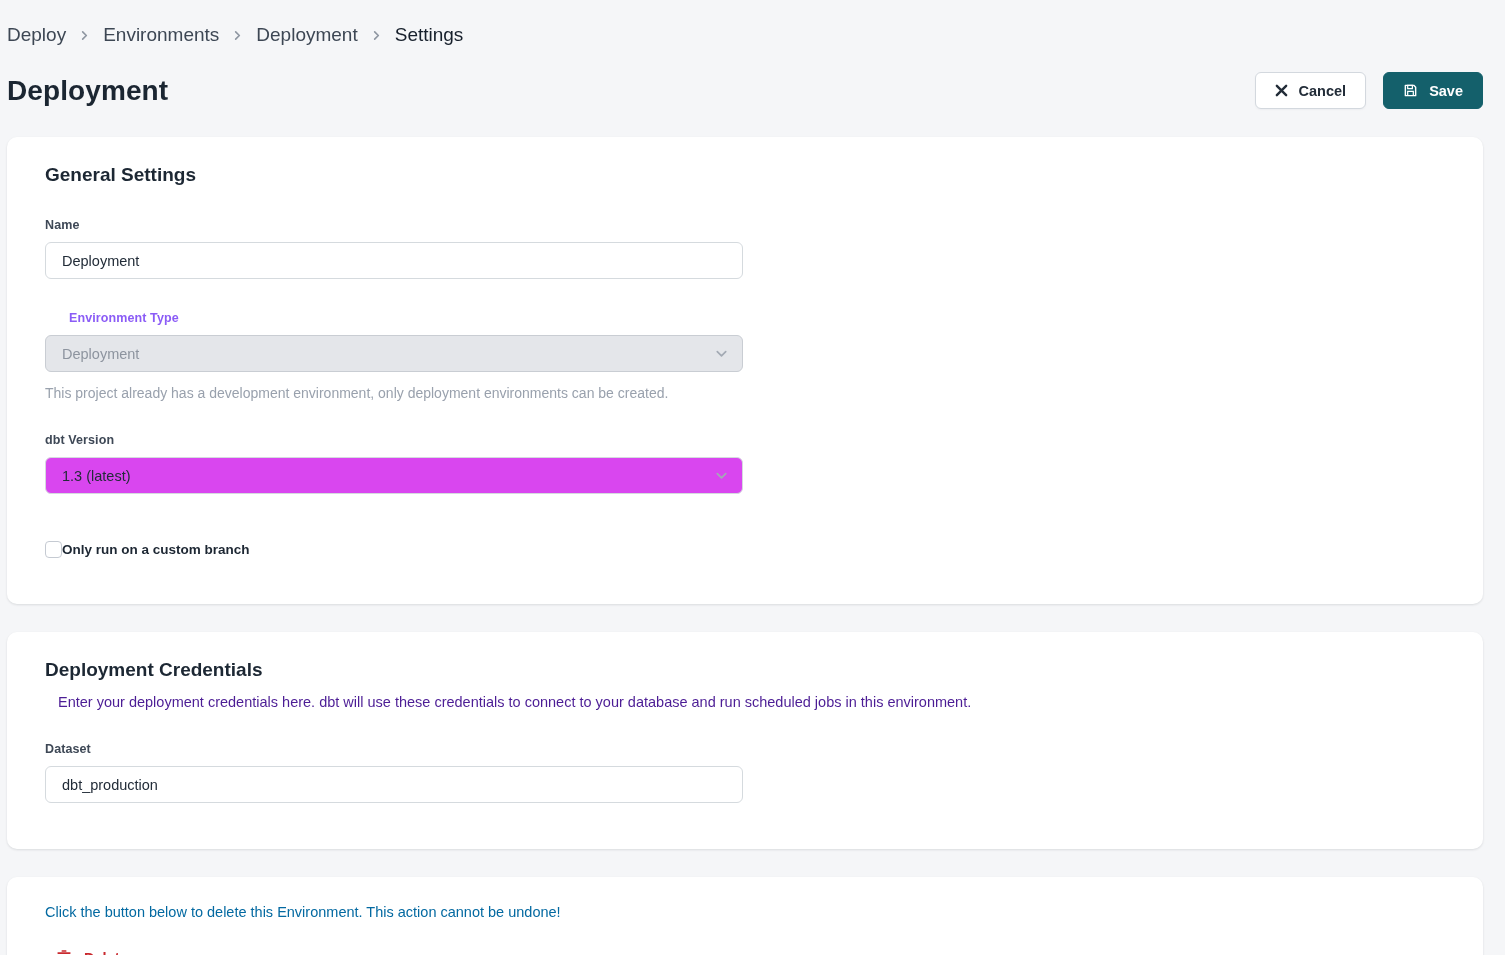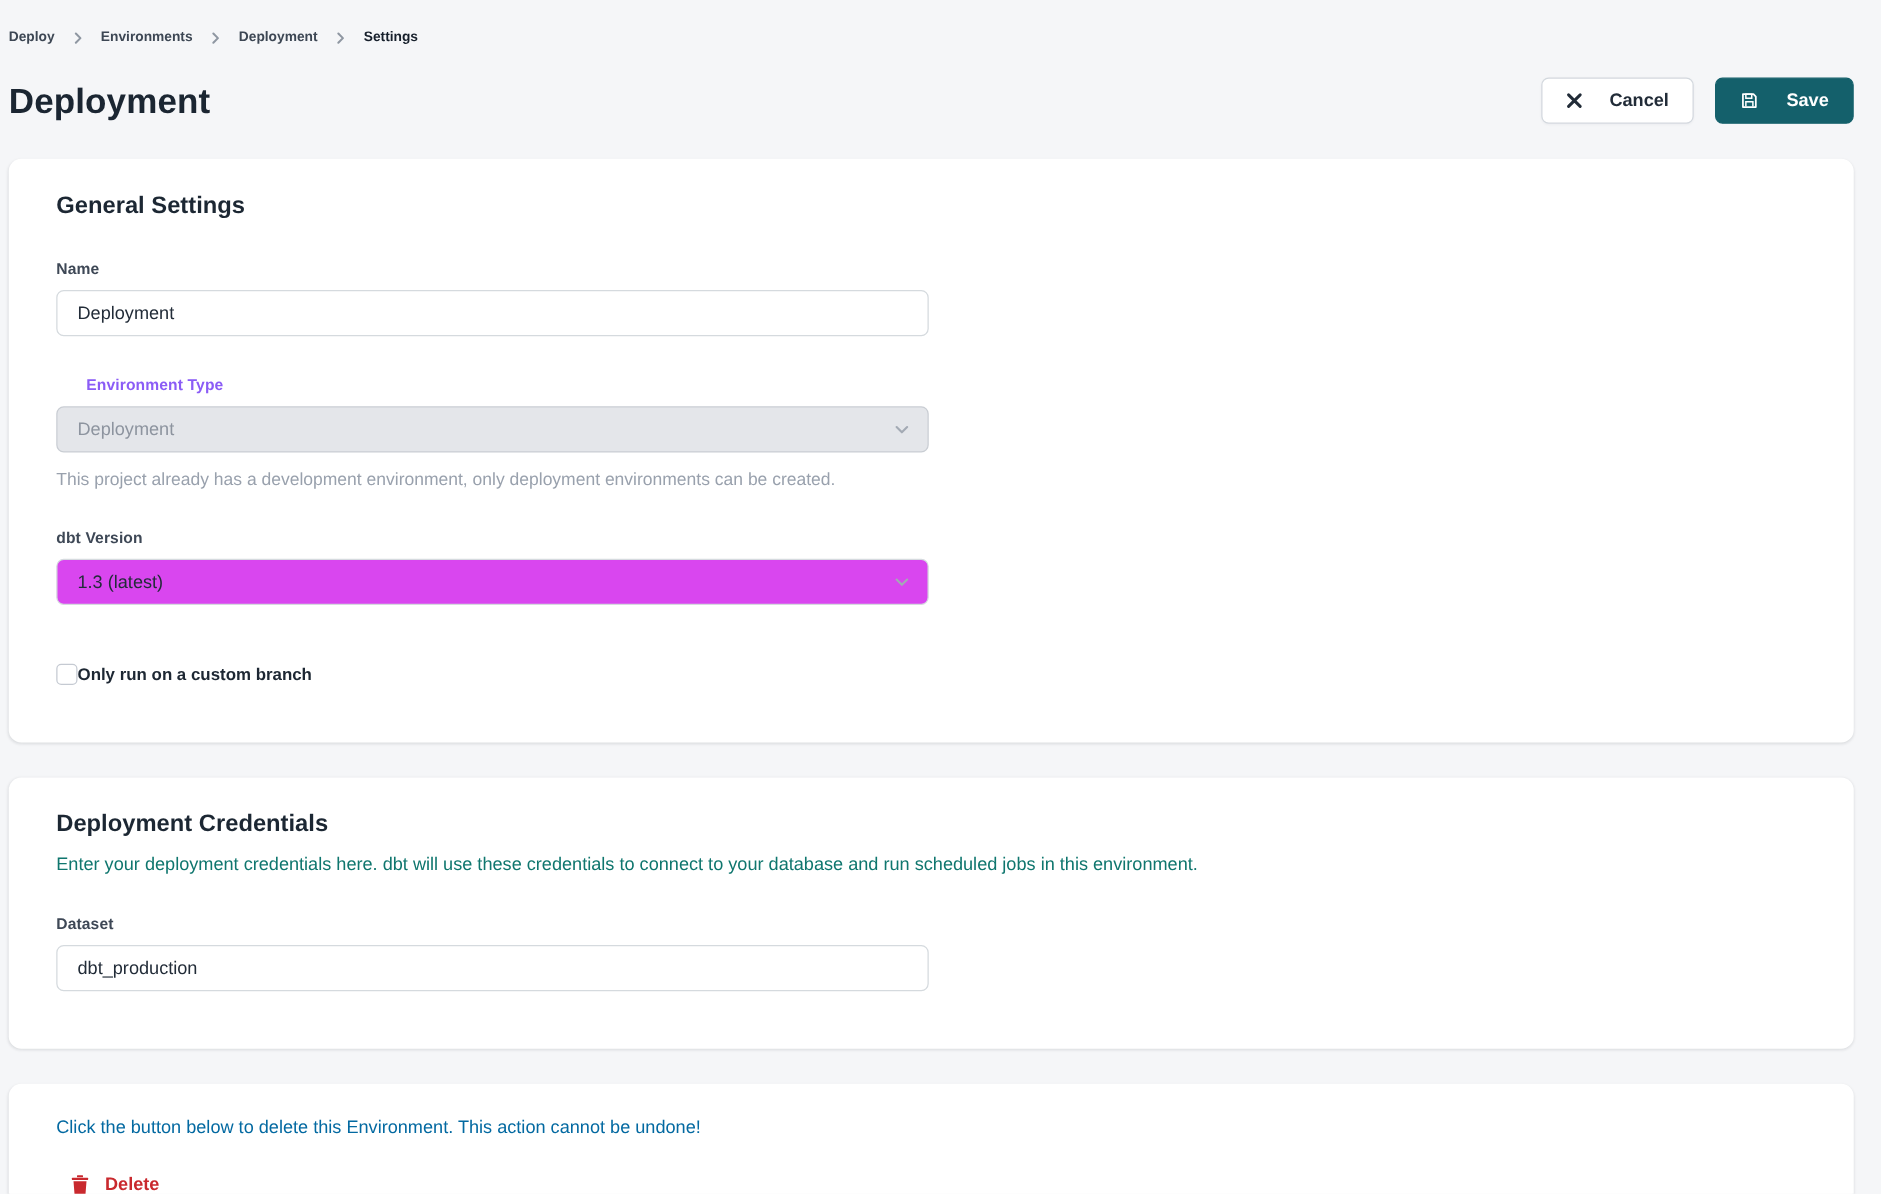--- a/index.html
+++ b/index.html
@@ -8,32 +8,32 @@
     background: #f5f6f8;
     font-family: "Liberation Sans", sans-serif;
     color: #1e2a36;
     overflow: hidden;
   }
   .page { padding: 24px 22px 0 7px; }
 
   
   .breadcrumb { display: flex; align-items: center; padding-left: 0; }
   .crumb {
-    font-size: 11px; font-weight: 700; color: #3d4754;
+    font-size: 19px; font-weight: 400; color: #3d4754;
     text-decoration: none; cursor: pointer;
   }
   .crumb.current { color: #161f2b; cursor: default; }
   .crumb-sep { margin: 0 13px; display: flex; align-items: center; color: #8f97a2; }
 
   
   .header-row { display: flex; align-items: center; justify-content: space-between; margin: 26px 0 28px; }
   .page-title { font-size: 28px; font-weight: 700; color: #1b2632; letter-spacing: 0.1px; }
   .header-actions { display: flex; align-items: center; gap: 17px; }
   .btn {
-    display: inline-flex; align-items: center; gap: 22px;
+    display: inline-flex; align-items: center; gap: 11px;
     height: 37px; padding: 0 19px; border-radius: 6px;
     font-family: "Liberation Sans", sans-serif;
     font-size: 14.5px; font-weight: 600; cursor: pointer;
   }
   .btn-cancel {
     background: #ffffff; border: 1px solid #d3d8de; color: #222c38;
     box-shadow: 0 1px 2px rgba(24,34,48,0.04);
   }
   .btn-save { background: #14606b; border: 1px solid #14606b; color: #ffffff; justify-content: space-between; }
 
@@ -68,21 +68,21 @@
   .chevron { display: flex; align-items: center; color: #a3aab4; }
   .help-text { margin-top: 13px; font-size: 14px; color: #99a1ad; width: auto; }
 
   .checkbox-row { margin-top: 47px; display: flex; align-items: center; cursor: pointer; }
   .checkbox {
     width: 17px; height: 17px; border: 1px solid #c5cad2; border-radius: 4px;
     background: #fff; flex: 0 0 auto;
   }
   .checkbox-label { font-size: 13.5px; font-weight: 700; color: #1d2733; }
 
-  .card-desc { margin-top: 13px; font-size: 14.5px; color: #0f766e; }
+  .card-desc { margin-top: 13px; font-size: 14.5px; color: #4c1d95; margin-left: 13px; }
 
   .danger-text { font-size: 14.5px; color: #0369a1; }
   .delete-btn {
     margin-top: 30px; margin-left: 12px;
     display: inline-flex; align-items: center; gap: 13px;
     background: none; border: none; cursor: pointer;
     color: #c9292e; font-size: 14.5px; font-weight: 600;
     font-family: "Liberation Sans", sans-serif;
   }
 </style>

